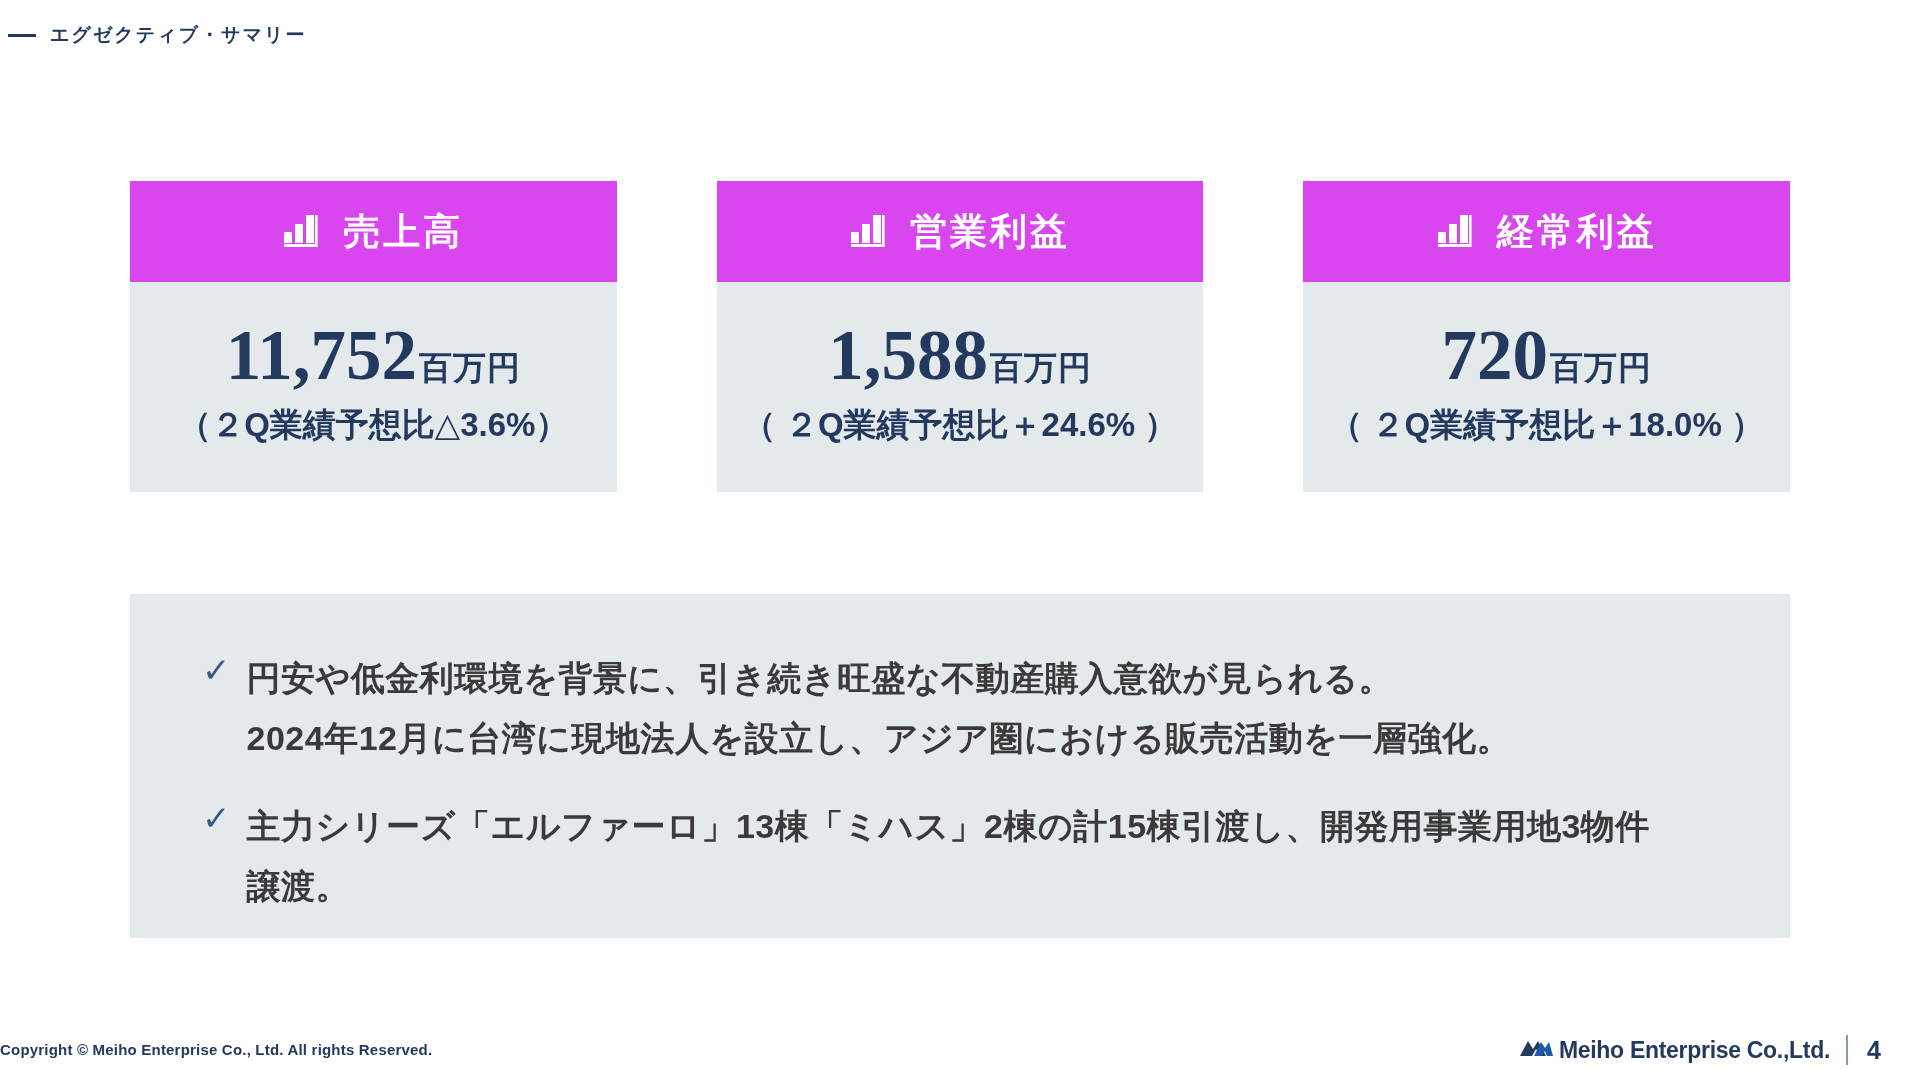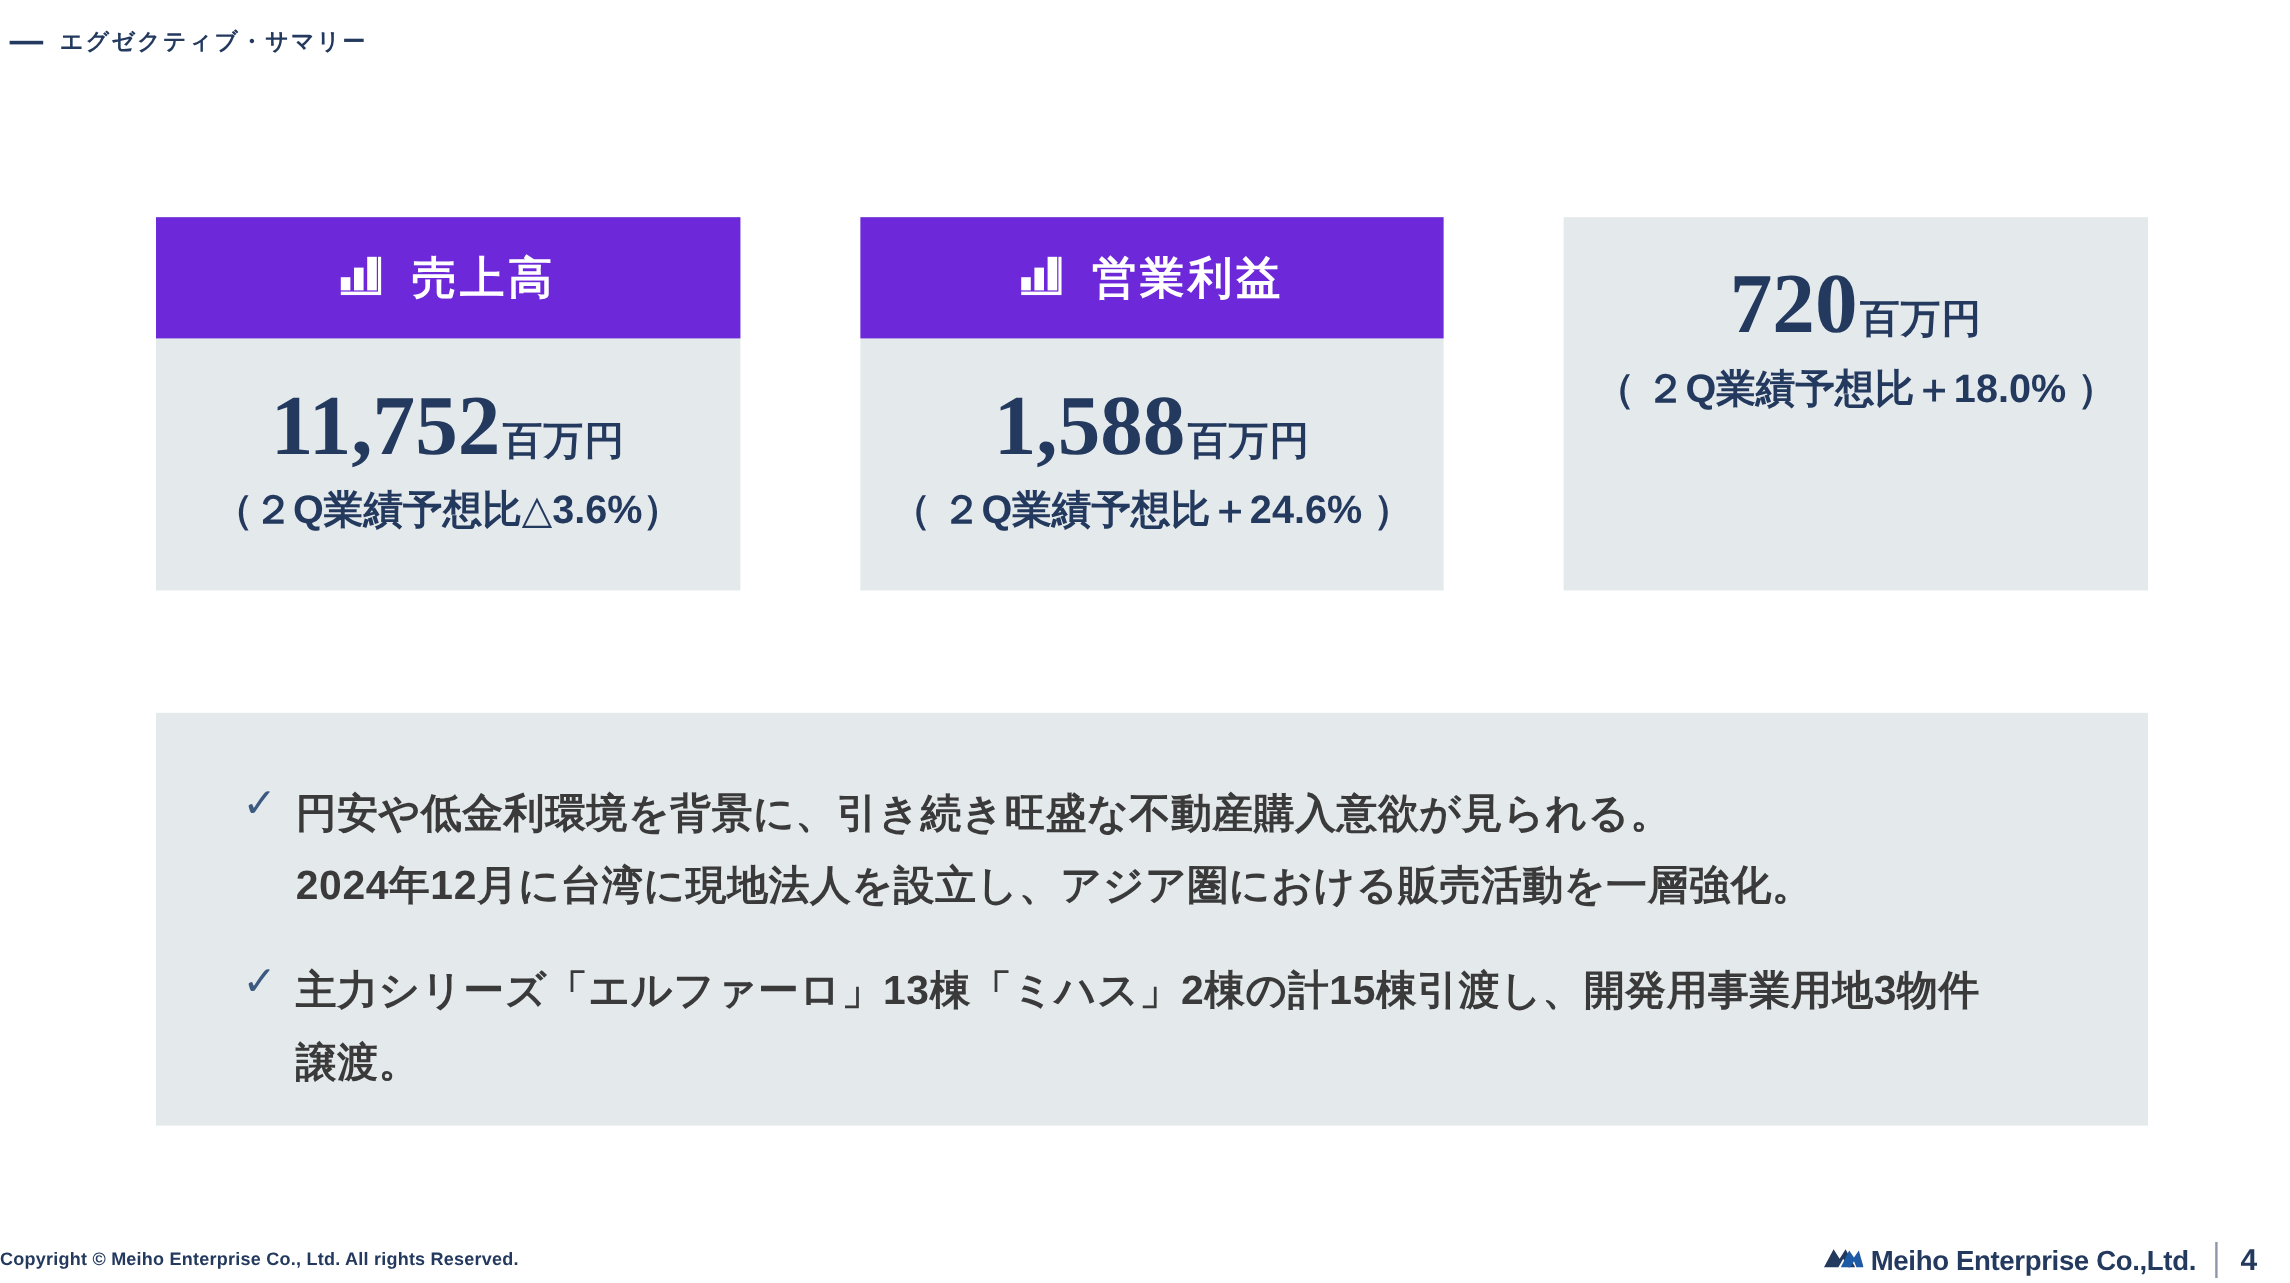--- a/index.html
+++ b/index.html
@@ -49,21 +49,21 @@
     display: flex;
     gap: 100px;
   }
   .card {
     width: 487px;
     background: #e4e9ec;
     display: flex;
     flex-direction: column;
   }
   .card-head {
-    background: #6d28d9;
+    background: #d946ef;
     height: 101px;
     display: flex;
     align-items: center;
     justify-content: center;
     gap: 24px;
   }
   .bar-icon {
     display: block;
   }
   .card-title {
@@ -157,21 +157,21 @@
   .footer-brand {
     position: absolute;
     right: 24px;
     top: 1035px;
     display: flex;
     align-items: center;
     gap: 16px;
   }
   .brand-lockup {
     display: flex;
-    align-items: center;
+    align-items: flex-end;
     gap: 6px;
   }
   .brand-name {
     font-size: 23px;
     font-weight: bold;
     color: #23395e;
     letter-spacing: -0.3px;
     white-space: nowrap;
   }
   .brand-divider {
@@ -235,20 +235,32 @@
     <div class="card-body">
       <div class="value-row">
         <span class="value-number">1,588</span>
         <span class="value-unit">百万円</span>
       </div>
       <div class="value-compare">（ ２Q業績予想比＋24.6% ）</div>
     </div>
   </div>
 
   <div class="card">
+    <div class="card-head">
+      <span class="bar-icon">
+        <svg width="36" height="34" viewBox="0 0 36 34" aria-hidden="true">
+          <rect x="1" y="19" width="8" height="11" fill="#ffffff"></rect>
+          <rect x="12" y="11" width="8" height="19" fill="#ffffff"></rect>
+          <rect x="23" y="2" width="8" height="28" fill="#ffffff"></rect>
+          <rect x="1" y="31" width="33" height="3" fill="#ffffff"></rect>
+          <rect x="32" y="2" width="2.6" height="32" fill="#ffffff"></rect>
+        </svg>
+      </span>
+      <span class="card-title">経常利益</span>
+    </div>
     <div class="card-body">
       <div class="value-row">
         <span class="value-number">720</span>
         <span class="value-unit">百万円</span>
       </div>
       <div class="value-compare">（ ２Q業績予想比＋18.0% ）</div>
     </div>
   </div>
 
 </div>

